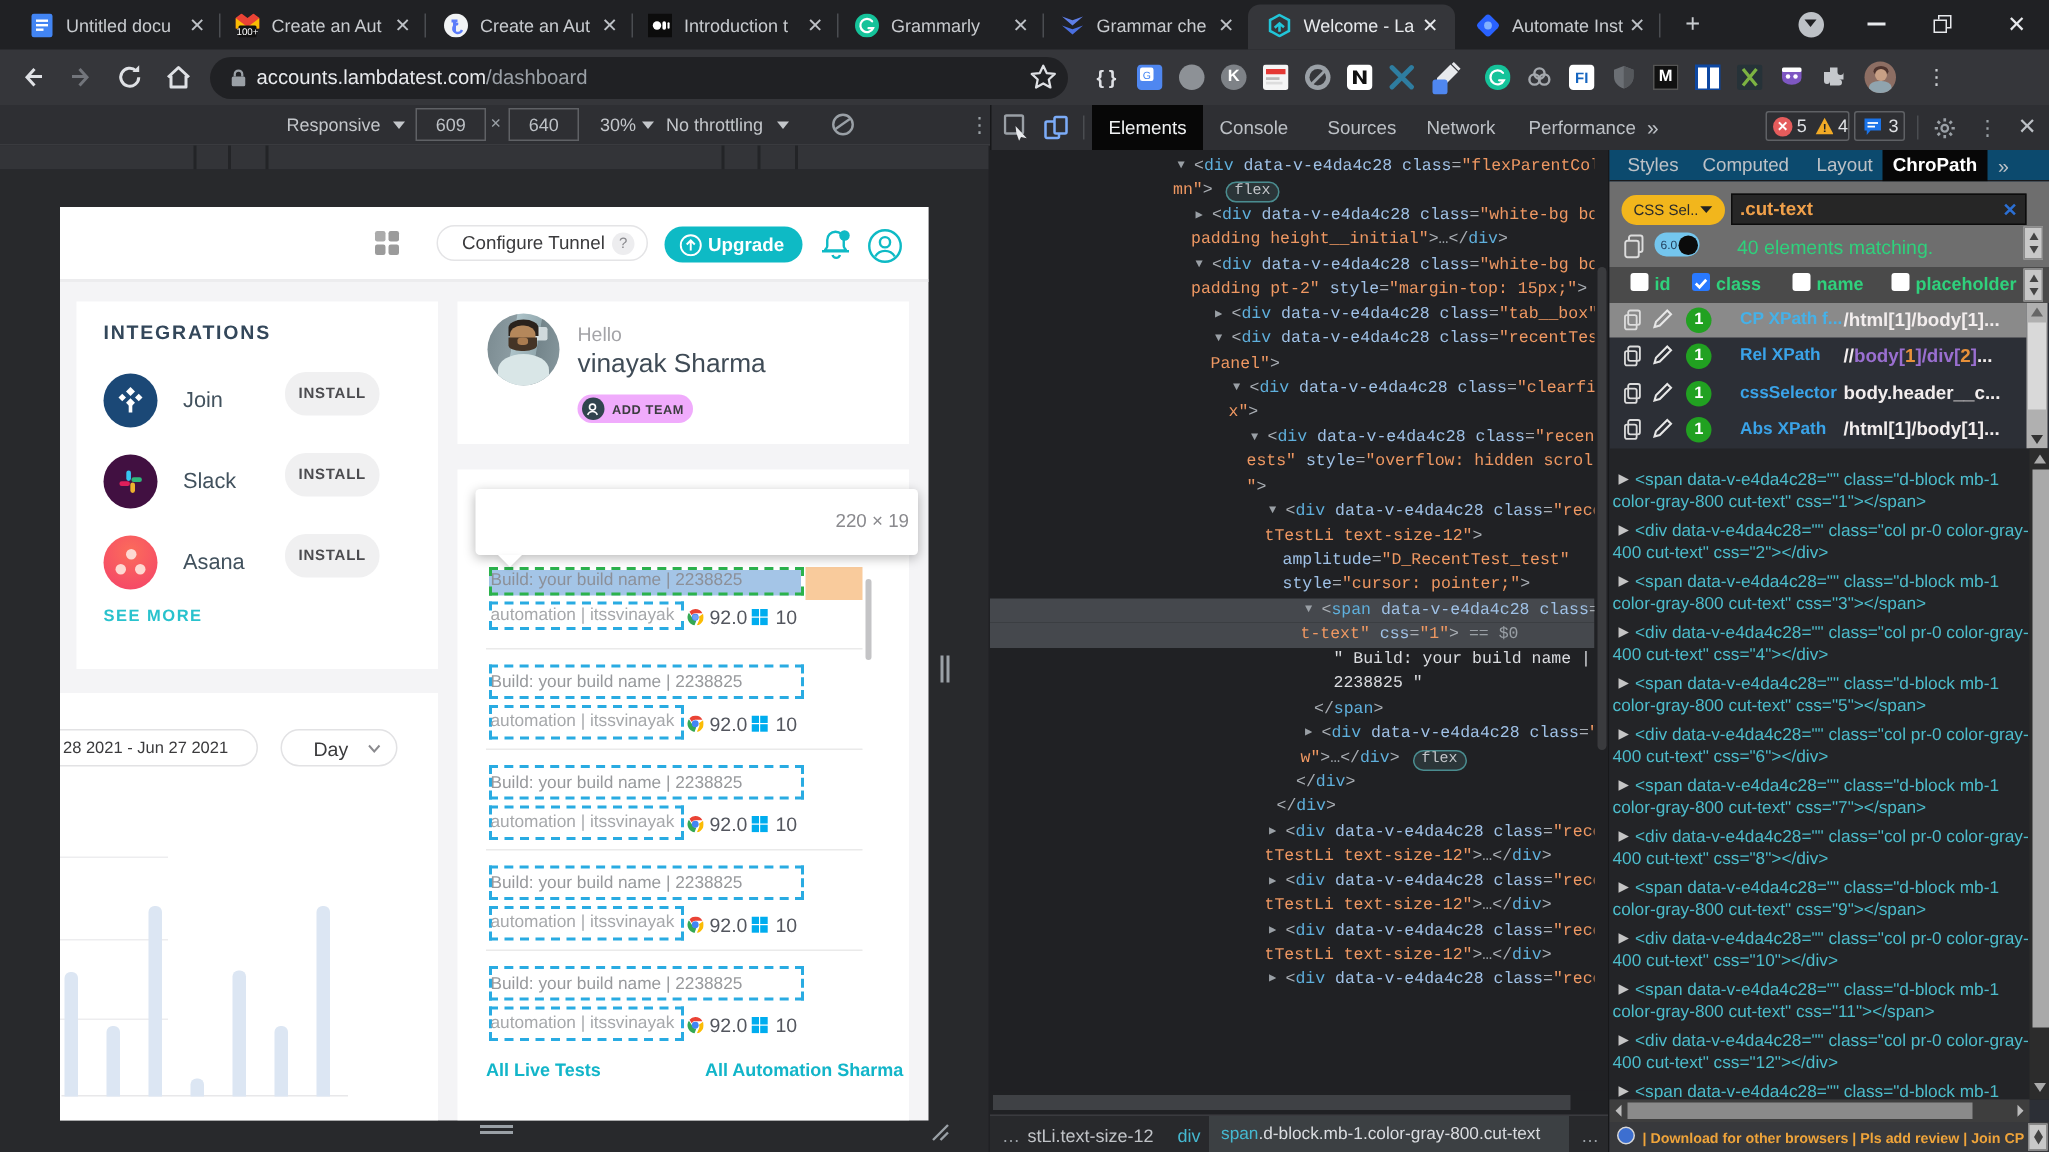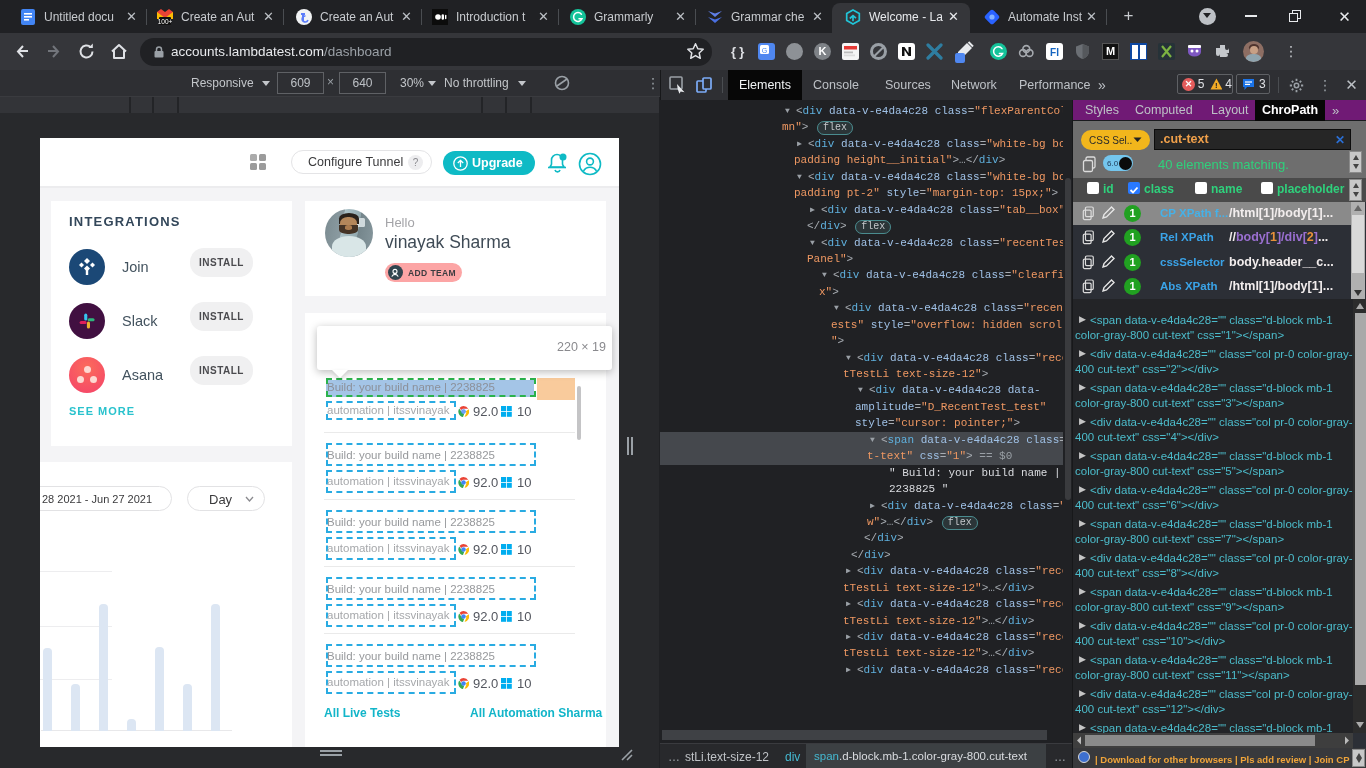--- a/index.html
+++ b/index.html
@@ -324,21 +324,21 @@
     <div class="abs" style="left:284.5px;top:71px;width:48px;height:48px;border-radius:50%;overflow:hidden;background:linear-gradient(100deg,#7a8a90 0%,#8b9ba1 35%,#adc3c9 36%,#93a9af 65%,#74858b 66%,#87989e 100%)">
       <div style="position:absolute;left:27px;top:9px;width:13px;height:9px;background:#dfe8ea;border-radius:1.5px;opacity:0.85"></div>
       <div style="position:absolute;left:14px;top:4px;width:20px;height:11px;border-radius:50% 50% 0 0;background:#2a221c"></div>
       <div style="position:absolute;left:15.5px;top:8px;width:17px;height:14px;border-radius:45%;background:#b4875b"></div>
       <div style="position:absolute;left:14.8px;top:16px;width:18.4px;height:8.5px;border-radius:0 0 46% 46%;background:#453426"></div>
       <div style="position:absolute;left:20.5px;top:16px;width:7px;height:4.5px;border-radius:40%;background:#ab7c50"></div>
       <div style="position:absolute;left:7px;top:27px;width:34px;height:21px;border-radius:50% 50% 0 0;background:#d9e6e7"></div>
     </div>
     <div class="abs" style="left:345px;top:77px;font-size:13px;color:#a4a4a8">Hello</div>
     <div class="abs" style="left:345px;top:94px;font-size:17.5px;color:#3f4b56">vinayak Sharma</div>
-    <div class="abs" style="left:345px;top:125px;width:77px;height:19px;background:#fca5a5;border-radius:9.5px">
+    <div class="abs" style="left:345px;top:125px;width:77px;height:19px;background:#f0abfc;border-radius:9.5px">
         <div style="position:absolute;left:2.5px;top:2px;width:15px;height:15px;border-radius:50%;background:#31444e">
           <svg style="position:absolute;left:2.5px;top:2.5px" width="10" height="10" viewBox="0 0 10 10">
             <circle cx="5" cy="3.4" r="2" fill="none" stroke="#fff" stroke-width="1.1"></circle>
             <path d="M1.8 8.6 a3.4 3.4 0 0 1 6.4 0" fill="none" stroke="#fff" stroke-width="1.1"></path>
           </svg>
         </div>
         <span style="position:absolute;left:23px;top:4.5px;font-size:8.5px;font-weight:700;color:#3c3c40;letter-spacing:0.4px">ADD TEAM</span>
       </div>
 
     <div class="abs" style="left:265px;top:175px;width:301px;height:434px;background:#fff"></div>
@@ -521,37 +521,36 @@
   </div>
   <div class="abs" id="elements">
     <div style="position:absolute;left:0;top:3px;width:403px;overflow:hidden">
       <div class="dl" style="padding-left:125px;"><i class="ar">▼</i><i style="color:#a8adb3">&lt;</i><i style="color:#5fb0dd">div</i> <i style="color:#9fc1e6">data-v-e4da4c28</i> <i style="color:#9fc1e6">class</i><i style="color:#a8adb3">=</i><i style="color:#ef9862">"flexParentColu</i></div>
       <div class="dl" style="padding-left:122px;"><i style="color:#ef9862">mn"</i><i style="color:#a8adb3">&gt;</i> <i class="fxb">flex</i></div>
       <div class="dl" style="padding-left:137px;"><i class="ar">▶</i><i style="color:#a8adb3">&lt;</i><i style="color:#5fb0dd">div</i> <i style="color:#9fc1e6">data-v-e4da4c28</i> <i style="color:#9fc1e6">class</i><i style="color:#a8adb3">=</i><i style="color:#ef9862">"white-bg box</i></div>
       <div class="dl" style="padding-left:134px;"><i style="color:#ef9862">padding height__initial"</i><i style="color:#a8adb3">&gt;</i><i style="color:#9aa0a6">…</i><i style="color:#a8adb3">&lt;/</i><i style="color:#5fb0dd">div</i><i style="color:#a8adb3">&gt;</i></div>
       <div class="dl" style="padding-left:137px;"><i class="ar">▼</i><i style="color:#a8adb3">&lt;</i><i style="color:#5fb0dd">div</i> <i style="color:#9fc1e6">data-v-e4da4c28</i> <i style="color:#9fc1e6">class</i><i style="color:#a8adb3">=</i><i style="color:#ef9862">"white-bg box</i></div>
       <div class="dl" style="padding-left:134px;"><i style="color:#ef9862">padding pt-2"</i> <i style="color:#9fc1e6">style</i><i style="color:#a8adb3">=</i><i style="color:#ef9862">"margin-top: 15px;"</i><i style="color:#a8adb3">&gt;</i></div>
       <div class="dl" style="padding-left:150px;"><i class="ar">▶</i><i style="color:#a8adb3">&lt;</i><i style="color:#5fb0dd">div</i> <i style="color:#9fc1e6">data-v-e4da4c28</i> <i style="color:#9fc1e6">class</i><i style="color:#a8adb3">=</i><i style="color:#ef9862">"tab__box"</i></div>
-      <div class="dl" style="padding-left:147px;"><i style="color:#a8adb3">&lt;/</i><i style="color:#5fb0dd">div</i><i style="color:#a8adb3">&gt;</i> <i class="fxb">flex</i></div>
       <div class="dl" style="padding-left:150px;"><i class="ar">▼</i><i style="color:#a8adb3">&lt;</i><i style="color:#5fb0dd">div</i> <i style="color:#9fc1e6">data-v-e4da4c28</i> <i style="color:#9fc1e6">class</i><i style="color:#a8adb3">=</i><i style="color:#ef9862">"recentTest</i></div>
       <div class="dl" style="padding-left:147px;"><i style="color:#ef9862">Panel"</i><i style="color:#a8adb3">&gt;</i></div>
       <div class="dl" style="padding-left:162px;"><i class="ar">▼</i><i style="color:#a8adb3">&lt;</i><i style="color:#5fb0dd">div</i> <i style="color:#9fc1e6">data-v-e4da4c28</i> <i style="color:#9fc1e6">class</i><i style="color:#a8adb3">=</i><i style="color:#ef9862">"clearfi</i></div>
       <div class="dl" style="padding-left:159px;"><i style="color:#ef9862">x"</i><i style="color:#a8adb3">&gt;</i></div>
       <div class="dl" style="padding-left:174px;"><i class="ar">▼</i><i style="color:#a8adb3">&lt;</i><i style="color:#5fb0dd">div</i> <i style="color:#9fc1e6">data-v-e4da4c28</i> <i style="color:#9fc1e6">class</i><i style="color:#a8adb3">=</i><i style="color:#ef9862">"recentT</i></div>
       <div class="dl" style="padding-left:171px;"><i style="color:#ef9862">ests"</i> <i style="color:#9fc1e6">style</i><i style="color:#a8adb3">=</i><i style="color:#ef9862">"overflow: hidden scroll</i></div>
       <div class="dl" style="padding-left:171px;"><i style="color:#ef9862">"</i><i style="color:#a8adb3">&gt;</i></div>
       <div class="dl" style="padding-left:186px;"><i class="ar">▼</i><i style="color:#a8adb3">&lt;</i><i style="color:#5fb0dd">div</i> <i style="color:#9fc1e6">data-v-e4da4c28</i> <i style="color:#9fc1e6">class</i><i style="color:#a8adb3">=</i><i style="color:#ef9862">"recen</i></div>
       <div class="dl" style="padding-left:183px;"><i style="color:#ef9862">tTestLi text-size-12"</i><i style="color:#a8adb3">&gt;</i></div>
-      <div class="dl" style="padding-left:198px;"><i class="ar">▼</i><i style="color:#a8adb3">&lt;</i><i style="color:#5fb0dd">div</i> <i style="color:#9fc1e6">data-v-e4da4c28</i> <i style="color:#9fc1e6">data-</i></div>
       <div class="dl" style="padding-left:195px;"><i style="color:#9fc1e6">amplitude</i><i style="color:#a8adb3">=</i><i style="color:#ef9862">"D_RecentTest_test"</i></div>
       <div class="dl" style="padding-left:195px;"><i style="color:#9fc1e6">style</i><i style="color:#a8adb3">=</i><i style="color:#ef9862">"cursor: pointer;"</i><i style="color:#a8adb3">&gt;</i></div>
       <div class="dl" style="padding-left:210px;background:#45484d;"><i class="ar">▼</i><i style="color:#a8adb3">&lt;</i><i style="color:#5fb0dd">span</i> <i style="color:#9fc1e6">data-v-e4da4c28</i> <i style="color:#9fc1e6">class</i><i style="color:#a8adb3">=</i></div>
       <div class="dl" style="padding-left:207px;background:#45484d;"><i style="color:#ef9862">t-text"</i> <i style="color:#9fc1e6">css</i><i style="color:#a8adb3">=</i><i style="color:#ef9862">"1"</i><i style="color:#a8adb3">&gt;</i> <i style="color:#9aa0a6">== $0</i></div>
       <div class="dl" style="padding-left:229px;"><i style="color:#dadce0">" Build: your build name |</i></div>
       <div class="dl" style="padding-left:229px;"><i style="color:#dadce0">2238825 "</i></div>
+      <div class="dl" style="padding-left:216px;"><i style="color:#a8adb3">&lt;/</i><i style="color:#5fb0dd">span</i><i style="color:#a8adb3">&gt;</i></div>
       <div class="dl" style="padding-left:210px;"><i class="ar">▶</i><i style="color:#a8adb3">&lt;</i><i style="color:#5fb0dd">div</i> <i style="color:#9fc1e6">data-v-e4da4c28</i> <i style="color:#9fc1e6">class</i><i style="color:#a8adb3">=</i><i style="color:#ef9862">"ro</i></div>
       <div class="dl" style="padding-left:207px;"><i style="color:#ef9862">w"</i><i style="color:#a8adb3">&gt;</i><i style="color:#9aa0a6">…</i><i style="color:#a8adb3">&lt;/</i><i style="color:#5fb0dd">div</i><i style="color:#a8adb3">&gt;</i> <i class="fxb">flex</i></div>
       <div class="dl" style="padding-left:204px;"><i style="color:#a8adb3">&lt;/</i><i style="color:#5fb0dd">div</i><i style="color:#a8adb3">&gt;</i></div>
       <div class="dl" style="padding-left:191px;"><i style="color:#a8adb3">&lt;/</i><i style="color:#5fb0dd">div</i><i style="color:#a8adb3">&gt;</i></div>
       <div class="dl" style="padding-left:186px;"><i class="ar">▶</i><i style="color:#a8adb3">&lt;</i><i style="color:#5fb0dd">div</i> <i style="color:#9fc1e6">data-v-e4da4c28</i> <i style="color:#9fc1e6">class</i><i style="color:#a8adb3">=</i><i style="color:#ef9862">"recen</i></div>
       <div class="dl" style="padding-left:183px;"><i style="color:#ef9862">tTestLi text-size-12"</i><i style="color:#a8adb3">&gt;</i><i style="color:#9aa0a6">…</i><i style="color:#a8adb3">&lt;/</i><i style="color:#5fb0dd">div</i><i style="color:#a8adb3">&gt;</i></div>
       <div class="dl" style="padding-left:186px;"><i class="ar">▶</i><i style="color:#a8adb3">&lt;</i><i style="color:#5fb0dd">div</i> <i style="color:#9fc1e6">data-v-e4da4c28</i> <i style="color:#9fc1e6">class</i><i style="color:#a8adb3">=</i><i style="color:#ef9862">"recen</i></div>
       <div class="dl" style="padding-left:183px;"><i style="color:#ef9862">tTestLi text-size-12"</i><i style="color:#a8adb3">&gt;</i><i style="color:#9aa0a6">…</i><i style="color:#a8adb3">&lt;/</i><i style="color:#5fb0dd">div</i><i style="color:#a8adb3">&gt;</i></div>
       <div class="dl" style="padding-left:186px;"><i class="ar">▶</i><i style="color:#a8adb3">&lt;</i><i style="color:#5fb0dd">div</i> <i style="color:#9fc1e6">data-v-e4da4c28</i> <i style="color:#9fc1e6">class</i><i style="color:#a8adb3">=</i><i style="color:#ef9862">"recen</i></div>
       <div class="dl" style="padding-left:183px;"><i style="color:#ef9862">tTestLi text-size-12"</i><i style="color:#a8adb3">&gt;</i><i style="color:#9aa0a6">…</i><i style="color:#a8adb3">&lt;/</i><i style="color:#5fb0dd">div</i><i style="color:#a8adb3">&gt;</i></div>
@@ -565,21 +564,21 @@
   <div class="abs" id="crumbs">
     <span class="abs" style="left:8px;top:6px;color:#9aa0a6;font-size:12px">…</span>
     <span class="abs" style="left:25px;top:6px;color:#c0c3c7;font-size:12px">stLi.text-size-12</span>
     <span class="abs" style="left:125px;top:6px;color:#45b8d0;font-size:12px">div</span>
     <div class="abs" style="left:146px;top:0;width:240px;height:24px;background:#3c4043"></div>
     <span class="abs" style="left:154px;top:6px;font-size:11.5px;color:#dadce0"><i style="color:#45b8d0;font-style:normal">span</i>.d-block.mb-1.color-gray-800.cut-text</span>
     <span class="abs" style="left:394px;top:6px;color:#9aa0a6;font-size:12px">…</span>
   </div>
   <div class="abs" id="sidebar">
 
-    <div class="abs" style="left:0;top:0;width:294px;height:21px;background:#701a75;border-bottom:1px solid #1a1b1e">
+    <div class="abs" style="left:0;top:0;width:294px;height:21px;background:#0c4a6e;border-bottom:1px solid #1a1b1e">
       <span class="abs" style="left:12px;top:3px;color:#bdc1c6;font-size:12.5px">Styles</span>
       <span class="abs" style="left:62px;top:3px;color:#bdc1c6;font-size:12.5px">Computed</span>
       <span class="abs" style="left:138px;top:3px;color:#bdc1c6;font-size:12.5px">Layout</span>
       <div class="abs" style="left:182px;top:0;width:70px;height:21px;background:#070707;color:#fff;font-size:12.5px;font-weight:700;text-align:center;line-height:21px">ChroPath</div>
       <span class="abs" style="left:259px;top:3px;color:#bdc1c6;font-size:13px">»</span>
     </div>
 
     <div class="abs" style="left:0;top:21px;width:294px;height:57px;background:#6e6e6e"></div>
     <div class="abs" style="left:8px;top:30px;width:69px;height:20px;background:#f2b61c;border-radius:10px">
         <span style="position:absolute;left:8px;top:4.5px;font-size:10px;color:#2b2b2b">CSS Sel..</span>

